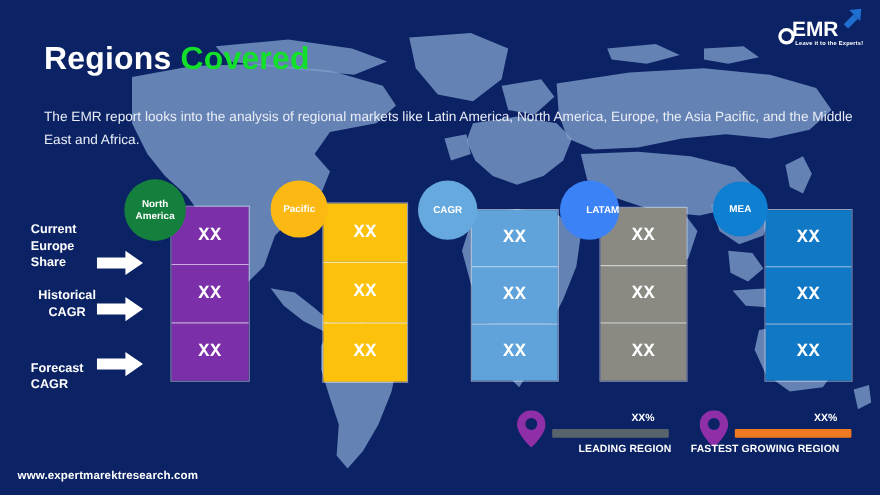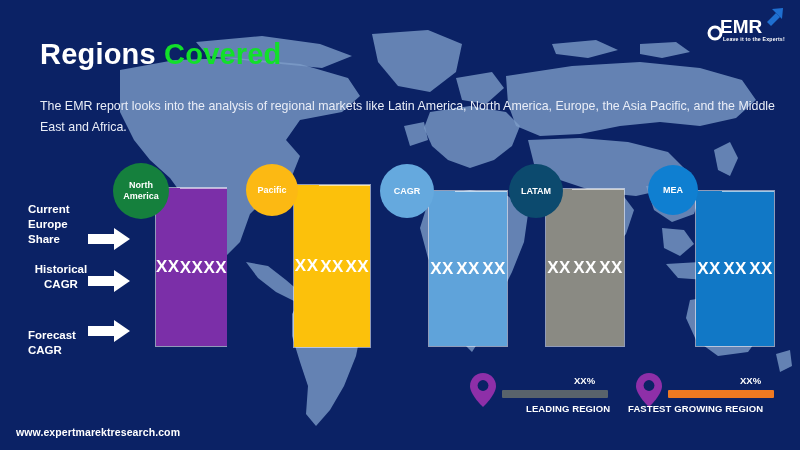--- a/index.html
+++ b/index.html
@@ -92,24 +92,25 @@
     color: #ffffff;
     font-size: 9px;
     font-weight: bold;
     line-height: 11px;
     box-sizing: border-box;
     z-index: 4;
   }
   .region-stack {
     position: absolute;
     display: flex;
-    flex-direction: row;
+    flex-direction: column;
     border: 1px solid rgba(255,255,255,.55);
     box-sizing: border-box;
     z-index: 2;
+    font-family: Liberation Mono, monospace;
   }
   .region-cell {
     flex: 1 1 0;
     display: flex;
     align-items: center;
     justify-content: center;
     color: #ffffff;
     font-size: 17px;
     font-weight: bold;
     letter-spacing: .5px;
@@ -266,21 +267,21 @@
   </div>
   <div class="region-bubble" id="bubble-2" style="left: 380px; top: 164px; width: 54px; height: 54px; background: rgb(101, 169, 222);">
     <span>CAGR</span>
   </div>
 
   <div class="region-stack" id="stack-3" style="left:545px; top:188px; width:80px; height:159px;">
     <div class="region-cell" style="background: rgb(138, 138, 131);">XX</div>
     <div class="region-cell" style="background: rgb(138, 138, 131);">XX</div>
     <div class="region-cell" style="background: rgb(138, 138, 131);">XX</div>
   </div>
-  <div class="region-bubble" id="bubble-3" style="left: 509px; top: 164px; width: 54px; height: 54px; background: #0c4a6e;">
+  <div class="region-bubble" id="bubble-3" style="left: 509px; top: 164px; width: 54px; height: 54px; background: #3b82f6; justify-content: flex-end;">
     <span>LATAM</span>
   </div>
 
   <div class="region-stack" id="stack-4" style="left:695px; top:190px; width:80px; height:157px;">
     <div class="region-cell" style="background: rgb(17, 120, 198);">XX</div>
     <div class="region-cell" style="background: rgb(17, 120, 198);">XX</div>
     <div class="region-cell" style="background: rgb(17, 120, 198);">XX</div>
   </div>
   <div class="region-bubble" id="bubble-4" style="left: 648px; top: 165px; width: 50px; height: 50px; background: rgb(15, 127, 209);">
     <span>MEA</span>

